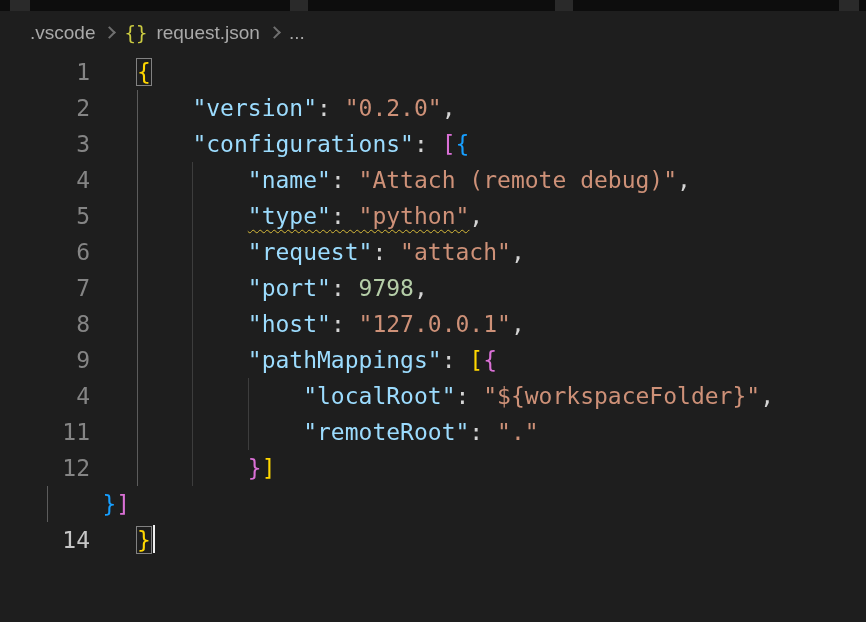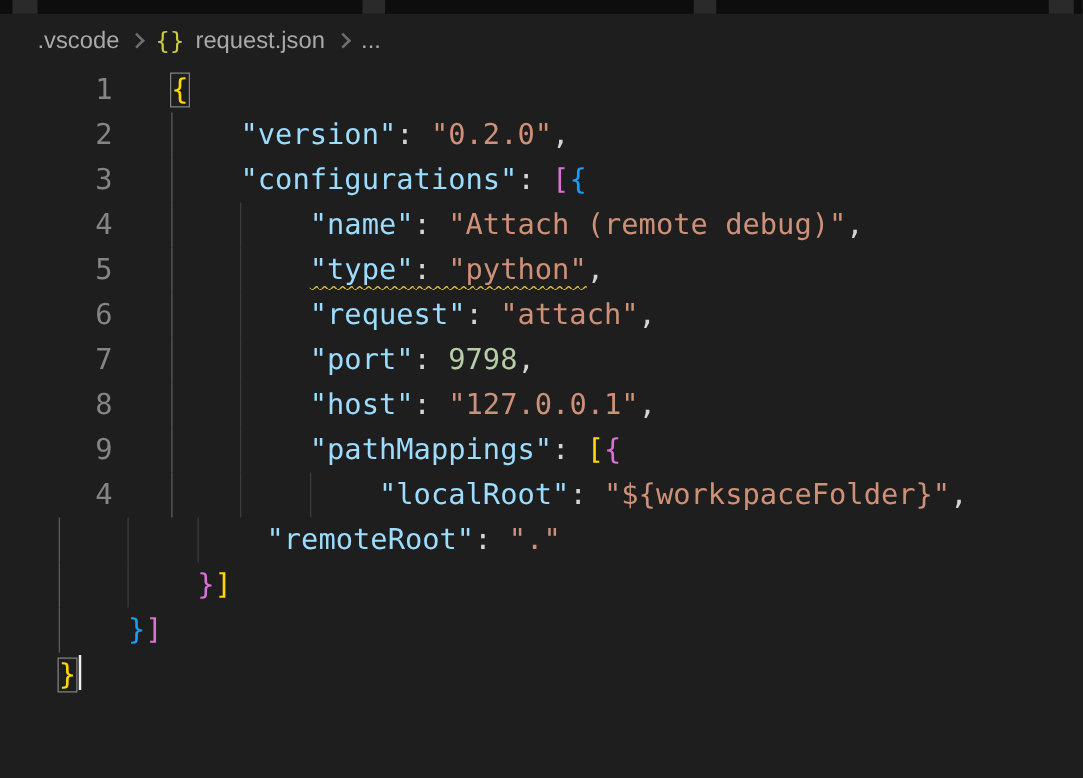--- a/index.html
+++ b/index.html
@@ -142,24 +142,27 @@
     </div>
     <div class="code-line">
       <div class="gutter">9</div>
       <div class="line-content"><span class="indent-guide active" style="left: calc(var(--code-pad) + 0ch);"></span><span class="indent-guide" style="left: calc(var(--code-pad) + 4ch);"></span><span class="tok-ws">        </span><span class="tok-key">"pathMappings"</span><span class="tok-punct">: </span><span class="tok-b1">[</span><span class="tok-b2">{</span></div>
     </div>
     <div class="code-line">
       <div class="gutter">4</div>
       <div class="line-content"><span class="indent-guide active" style="left: calc(var(--code-pad) + 0ch);"></span><span class="indent-guide" style="left: calc(var(--code-pad) + 4ch);"></span><span class="indent-guide" style="left: calc(var(--code-pad) + 8ch);"></span><span class="tok-ws">            </span><span class="tok-key">"localRoot"</span><span class="tok-punct">: </span><span class="tok-str">"${workspaceFolder}"</span><span class="tok-punct">,</span></div>
     </div>
     <div class="code-line">
+      <div class="gutter">11</div>
       <div class="line-content"><span class="indent-guide active" style="left: calc(var(--code-pad) + 0ch);"></span><span class="indent-guide" style="left: calc(var(--code-pad) + 4ch);"></span><span class="indent-guide" style="left: calc(var(--code-pad) + 8ch);"></span><span class="tok-ws">            </span><span class="tok-key">"remoteRoot"</span><span class="tok-punct">: </span><span class="tok-str">"."</span></div>
     </div>
     <div class="code-line">
+      <div class="gutter">12</div>
       <div class="line-content"><span class="indent-guide active" style="left: calc(var(--code-pad) + 0ch);"></span><span class="indent-guide" style="left: calc(var(--code-pad) + 4ch);"></span><span class="tok-ws">        </span><span class="tok-b2">}</span><span class="tok-b1">]</span></div>
     </div>
     <div class="code-line">
       <div class="line-content"><span class="indent-guide active" style="left: calc(var(--code-pad) + 0ch);"></span><span class="tok-ws">    </span><span class="tok-b3">}</span><span class="tok-b2">]</span></div>
     </div>
     <div class="code-line">
+      <div class="gutter active">14</div>
       <div class="line-content"><span class="tok-b1 bracket-match">}</span><span class="cursor"></span></div>
     </div>
   </div>
 
 </body></html>

